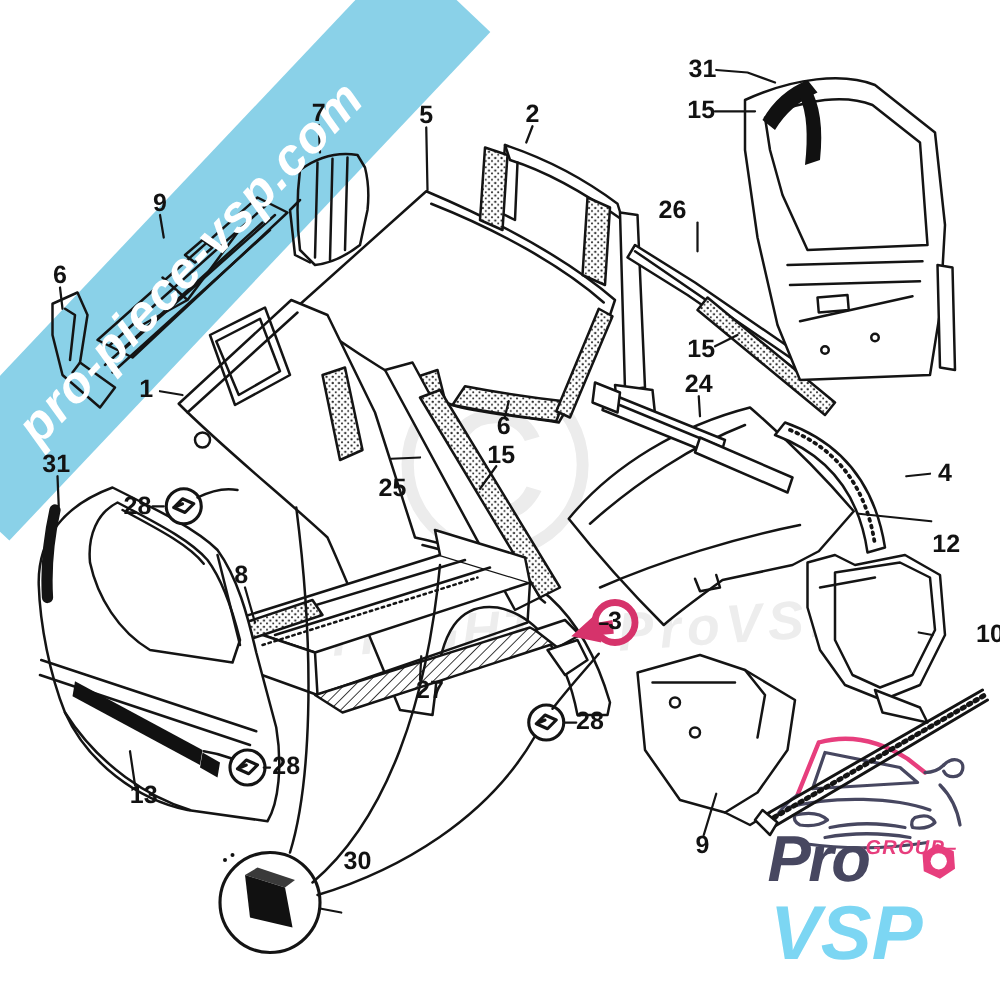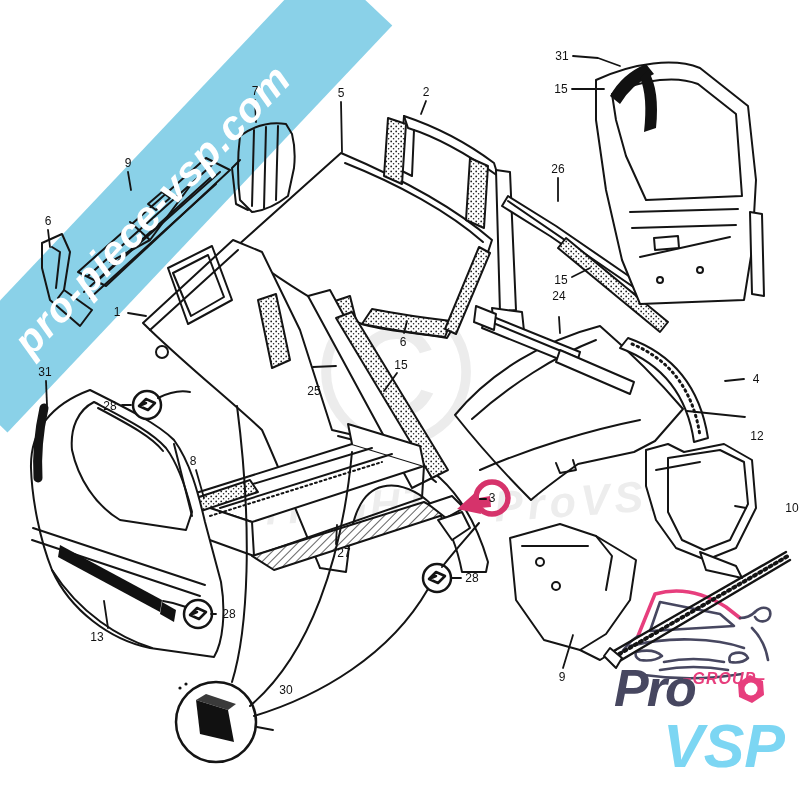--- a/index.html
+++ b/index.html
@@ -17,31 +17,31 @@
   #banner-band{position:absolute;left:-115px;top:148px;width:560px;height:96px;
                transform:rotate(-46.6deg);z-index:1;}
   #banner-text{position:absolute;left:-115px;top:148px;width:560px;height:96px;
                transform:rotate(-46.6deg);z-index:3;display:flex;align-items:center;justify-content:center;
                padding-right:38px;box-sizing:border-box;
                font-size:41px;font-weight:bold;font-style:italic;color:#ffffff;letter-spacing:1px;}
   
   #art{position:absolute;inset:0;z-index:2;pointer-events:none;}
   
   #callout-layer{position:absolute;inset:0;z-index:4;}
-  .callout{position:absolute;transform:translate(-50%,-50%);font-size:12px;font-weight:normal;
+  .callout{position:absolute;transform:translate(-50%,-50%);font-size:20px;font-weight:bold;
            color:#121212;white-space:nowrap;}
   
   #logo{position:absolute;left:598px;top:578px;width:200px;height:220px;z-index:1;}
   #logo svg{position:absolute;left:0;top:0;}
   .logo-group{position:absolute;left:58px;top:92px;width:110px;text-align:right;
               font-size:16px;font-weight:bold;font-style:italic;letter-spacing:1px;color:var(--logo-pink,#e73e7d);}
   .logo-pro{position:absolute;left:16px;top:84px;font-size:52px;line-height:1;font-weight:bold;
             font-style:italic;letter-spacing:-2px;color:var(--logo-navy,#474760);}
   .logo-vsp{position:absolute;left:18px;top:138px;font-size:61px;line-height:1;font-weight:bold;
-            font-style:italic;letter-spacing:0px;color:var(--logo-cyan,#7cd6f3);margin-left:47px;}
+            font-style:italic;letter-spacing:0px;color:var(--logo-cyan,#7cd6f3);}
 </style>
 </head>
 <body>
 
 <div class="canvas">
 
   <div id="ghost-layer">
     <div class="ghost-c">©</div>
     <div class="ghost-t1">COPYRIGHT</div>
     <div class="ghost-t2">ProVSP</div>
@@ -266,31 +266,31 @@
   <div id="banner-text" style="color: rgb(255, 255, 255);">pro-piece-vsp.com</div>
 
   <div id="callout-layer">
       <div class="callout" style="left: 48px; top: 221px;">6</div>
       <div class="callout" style="left: 128px; top: 163px;">9</div>
       <div class="callout" style="left: 255px; top: 91px;">7</div>
       <div class="callout" style="left: 341px; top: 93px;">5</div>
       <div class="callout" style="left: 426px; top: 92px;">2</div>
       <div class="callout" style="left: 562px; top: 56px;">31</div>
       <div class="callout" style="left: 561px; top: 89px;">15</div>
-      <div class="callout" style="left: 558px; top: 169px;">26</div>
+      <div class="callout" style="left: 538px; top: 169px;">26</div>
       <div class="callout" style="left: 561px; top: 280px;">15</div>
-      <div class="callout" style="left: 559px; top: 296px; text-align: center;">24</div>
+      <div class="callout" style="left: 559px; top: 308px; text-align: center;">24</div>
       <div class="callout" style="left: 403px; top: 342px;">6</div>
       <div class="callout" style="left: 401px; top: 365px;">15</div>
       <div class="callout" style="left: 314px; top: 367px; margin-top: 24px;">25</div>
       <div class="callout" style="left: 117px; top: 312px;">1</div>
       <div class="callout" style="left: 45px; top: 372px;">31</div>
       <div class="callout" style="left: 110px; top: 406px;">28</div>
       <div class="callout" style="left: 193px; top: 461px;">8</div>
-      <div class="callout" style="left: 97px; top: 637px;">13</div>
+      <div class="callout" style="left: 115px; top: 637px;">13</div>
       <div class="callout" style="left: 229px; top: 614px;">28</div>
       <div class="callout" style="left: 344px; top: 553px;">27</div>
       <div class="callout" style="left: 472px; top: 578px;">28</div>
       <div class="callout" style="left: 286px; top: 690px;">30</div>
       <div class="callout" style="left: 562px; top: 677px;">9</div>
       <div class="callout" style="left: 792px; top: 508px;">10</div>
       <div class="callout" style="left: 757px; top: 436px;">12</div>
       <div class="callout" style="left: 756px; top: 379px;">4</div>
       <div class="callout" style="left: 492px; top: 498px;">3</div>
     </div>

